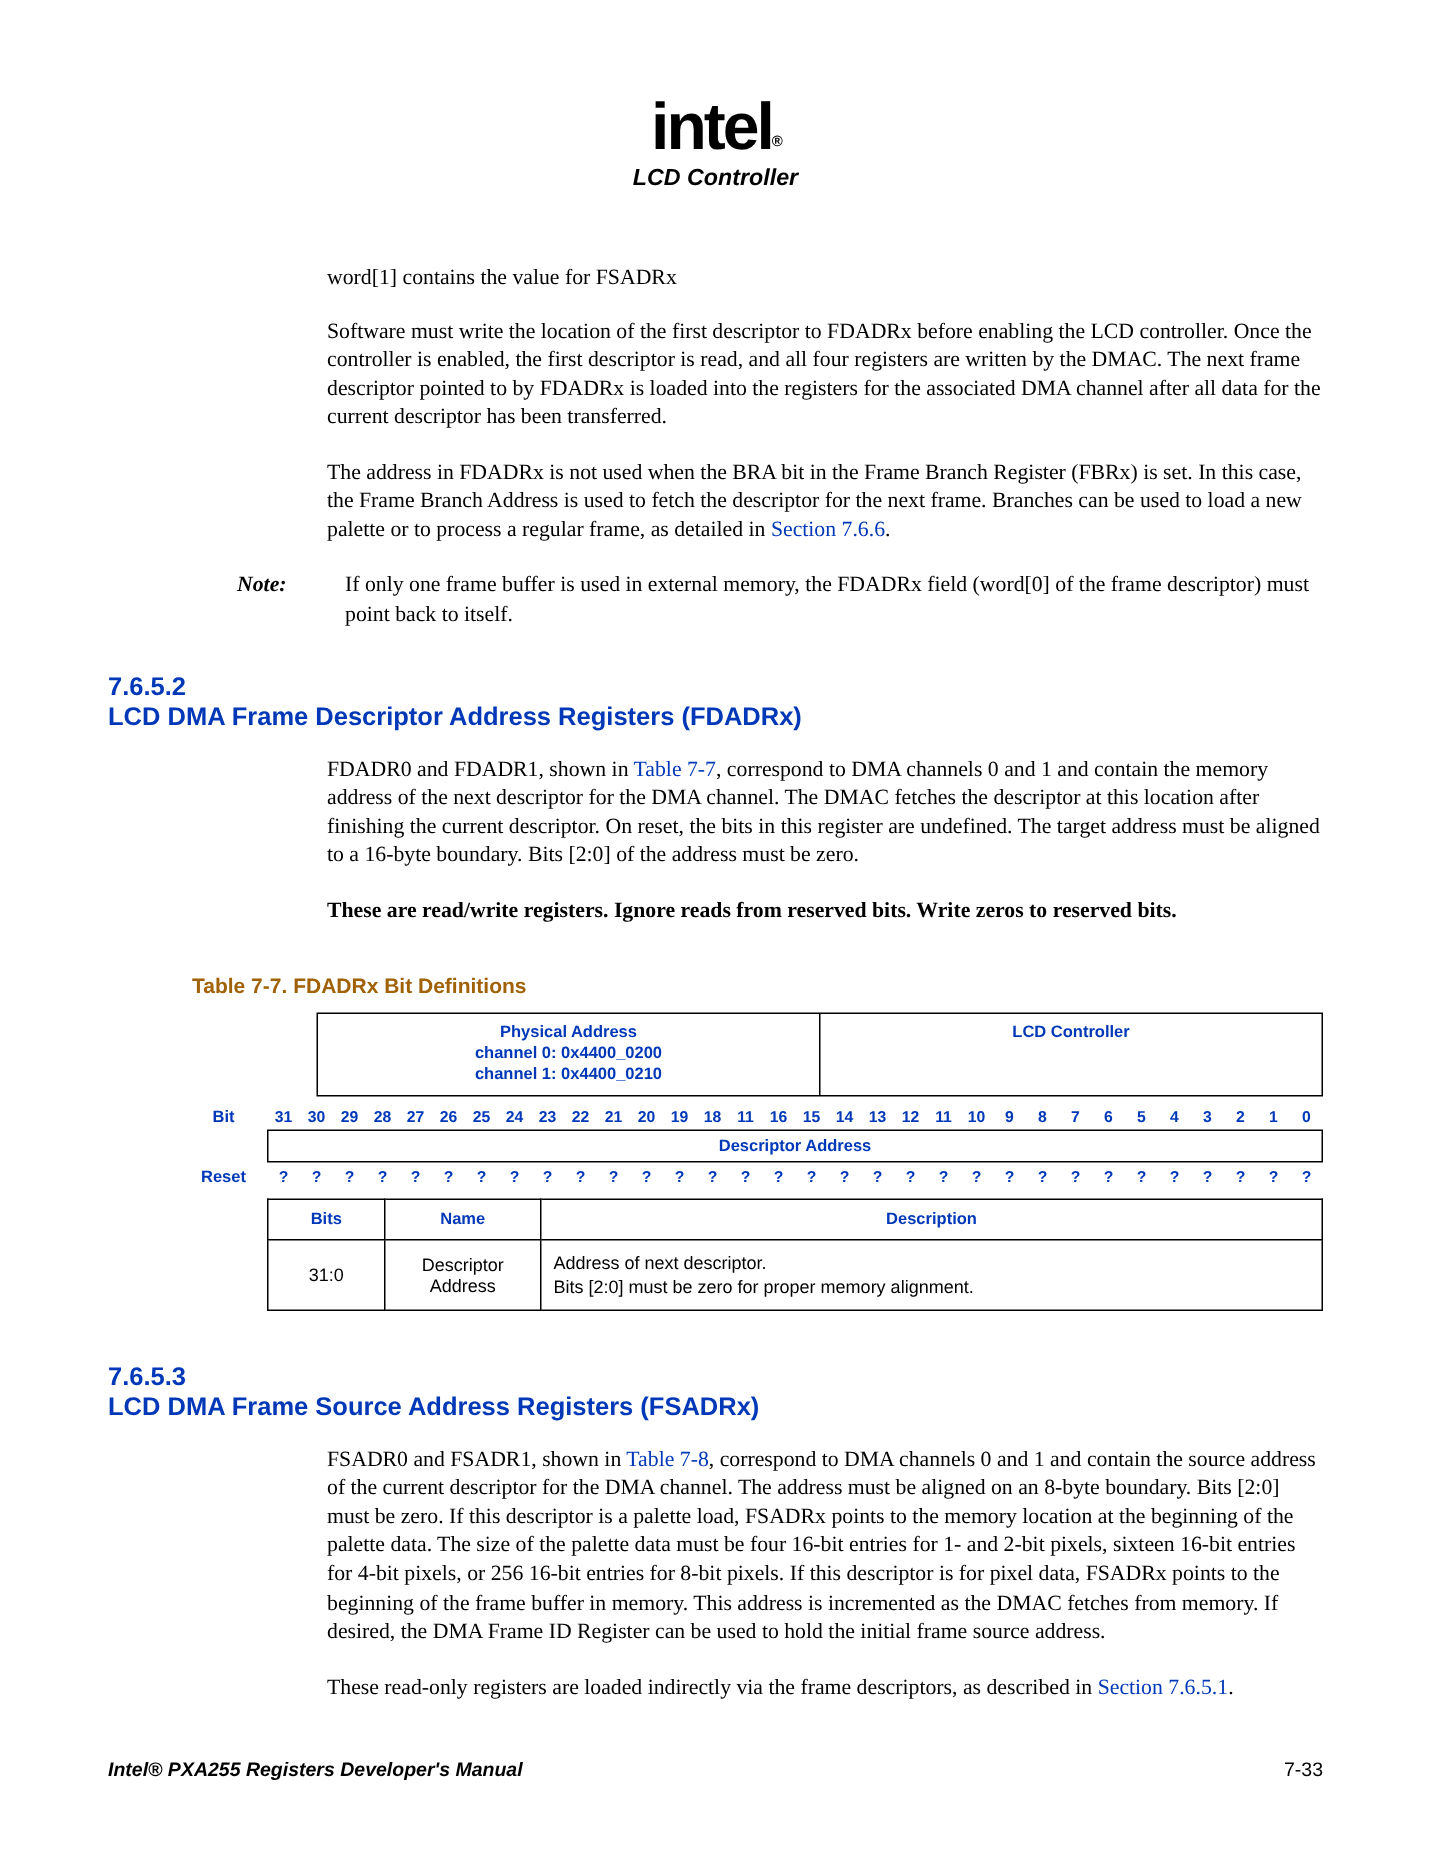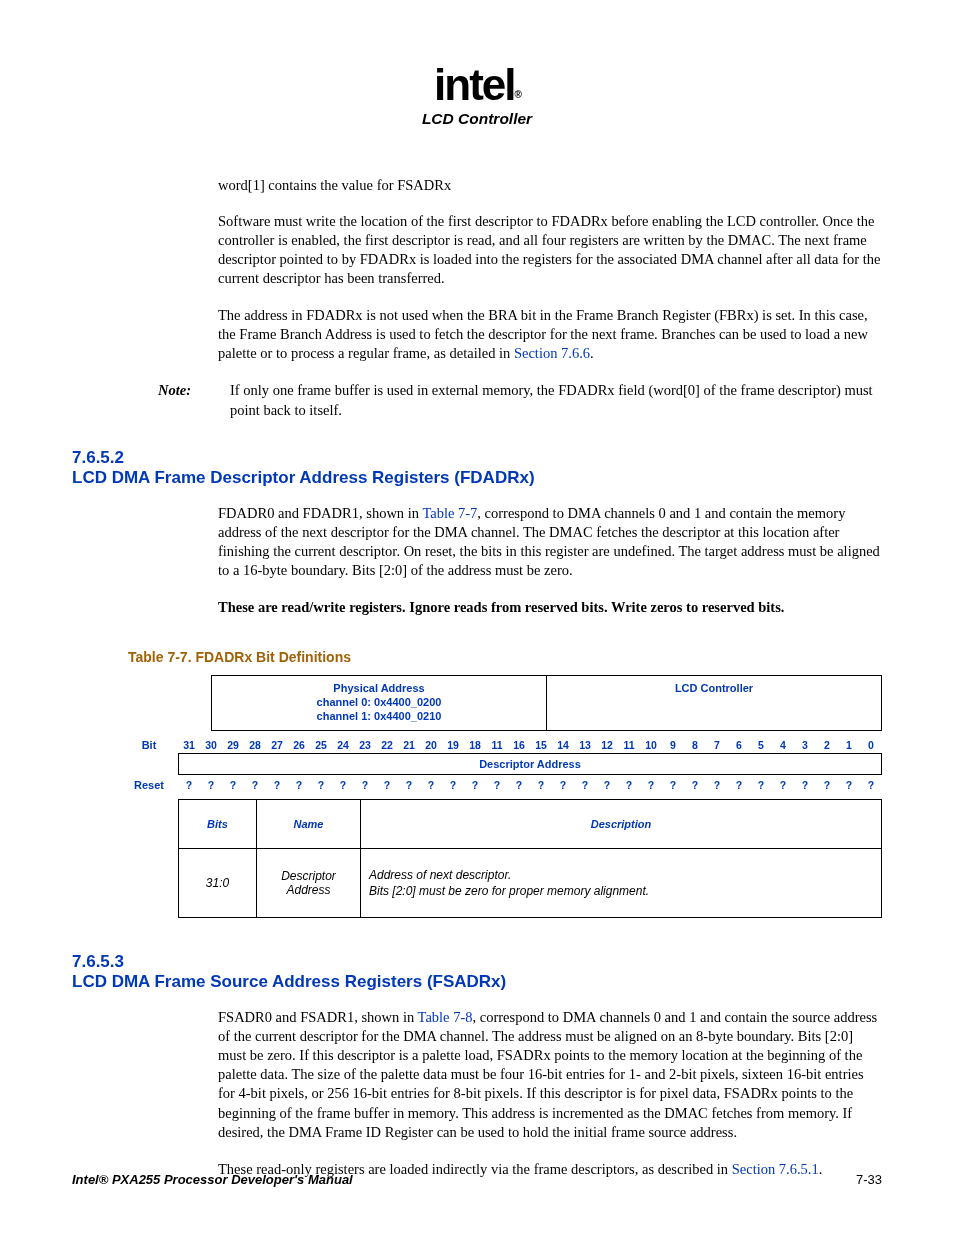--- a/index.html
+++ b/index.html
@@ -86,21 +86,21 @@
     .bitcell {
       flex: 1; text-align: center; font-weight: bold; color: #0038b8;
       font-size: 10.5px; padding: 2px 0;
     }
     .desc-band {
       border: 1px solid #000; margin-left: 50px; text-align: center;
       font-weight: bold; color: #0038b8; padding: 4px 0; font-size: 11px;
     }
     .resetrow { display: flex; align-items: center; margin-top: 2px; margin-bottom: 6px; }
     .def-table { margin-left: 50px; border-collapse: collapse; width: calc(100% - 50px); }
-    .def-table th, .def-table td { border: 1px solid #000; padding: 18px 8px; font-style: italic; }
+    .def-table th, .def-table td { border: 1px solid #000; padding: 7px 8px; }
     .def-table th { font-weight: bold; color: #0038b8; text-align: center; font-size: 11px; }
     .def-table td { font-size: 12px; }
     .def-table .bits-col { width: 78px; text-align: center; }
     .def-table .name-col { width: 104px; text-align: center; }
     .def-table .desc-col { text-align: left; line-height: 1.35; }
     .footer {
       position: absolute;
       bottom: 48px;
       left: 72px;
       right: 72px;
@@ -272,15 +272,15 @@
 
 <div class="body-block">
   <span>FSADR0 and FSADR1, shown in </span><span class="link">Table 7-8</span><span>, correspond to DMA channels 0 and 1 and contain the source address of the current descriptor for the DMA channel. The address must be aligned on an 8-byte boundary. Bits [2:0] must be zero. If this descriptor is a palette load, FSADRx points to the memory location at the beginning of the palette data. The size of the palette data must be four 16-bit entries for 1- and 2-bit pixels, sixteen 16-bit entries for 4-bit pixels, or 256 16-bit entries for 8-bit pixels. If this descriptor is for pixel data, FSADRx points to the beginning of the frame buffer in memory. This address is incremented as the DMAC fetches from memory. If desired, the DMA Frame ID Register can be used to hold the initial frame source address.</span>
 </div>
 
 <div class="body-block">
   <span>These read-only registers are loaded indirectly via the frame descriptors, as described in </span><span class="link">Section 7.6.5.1</span><span>.</span>
 </div>
 
 <div class="footer">
-  <div class="manual">Intel® PXA255 Processor Developer's Manual</div>
+  <div class="manual">Intel® PXA255 Registers Developer's Manual</div>
   <div>7-33</div>
 </div>
 
 </body></html>

